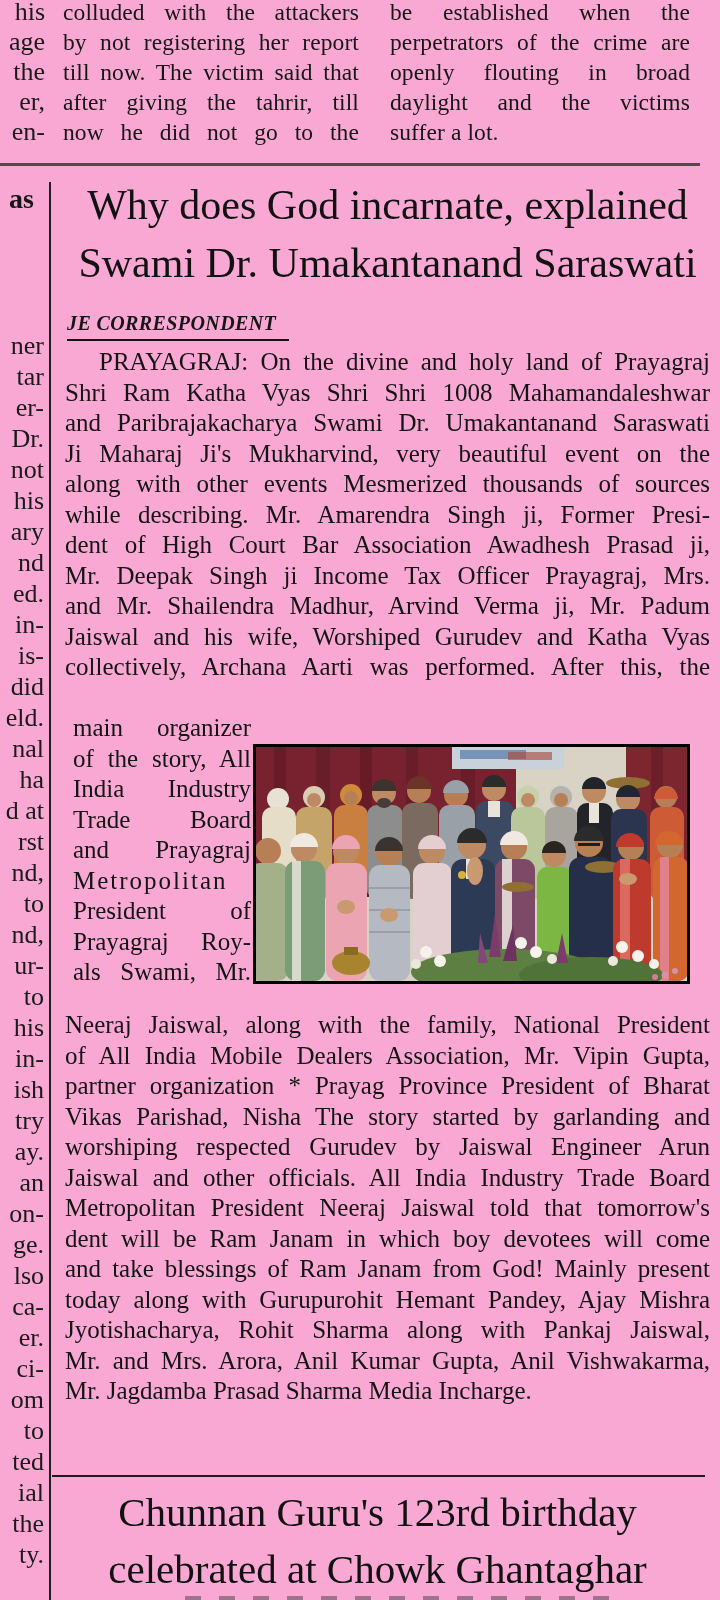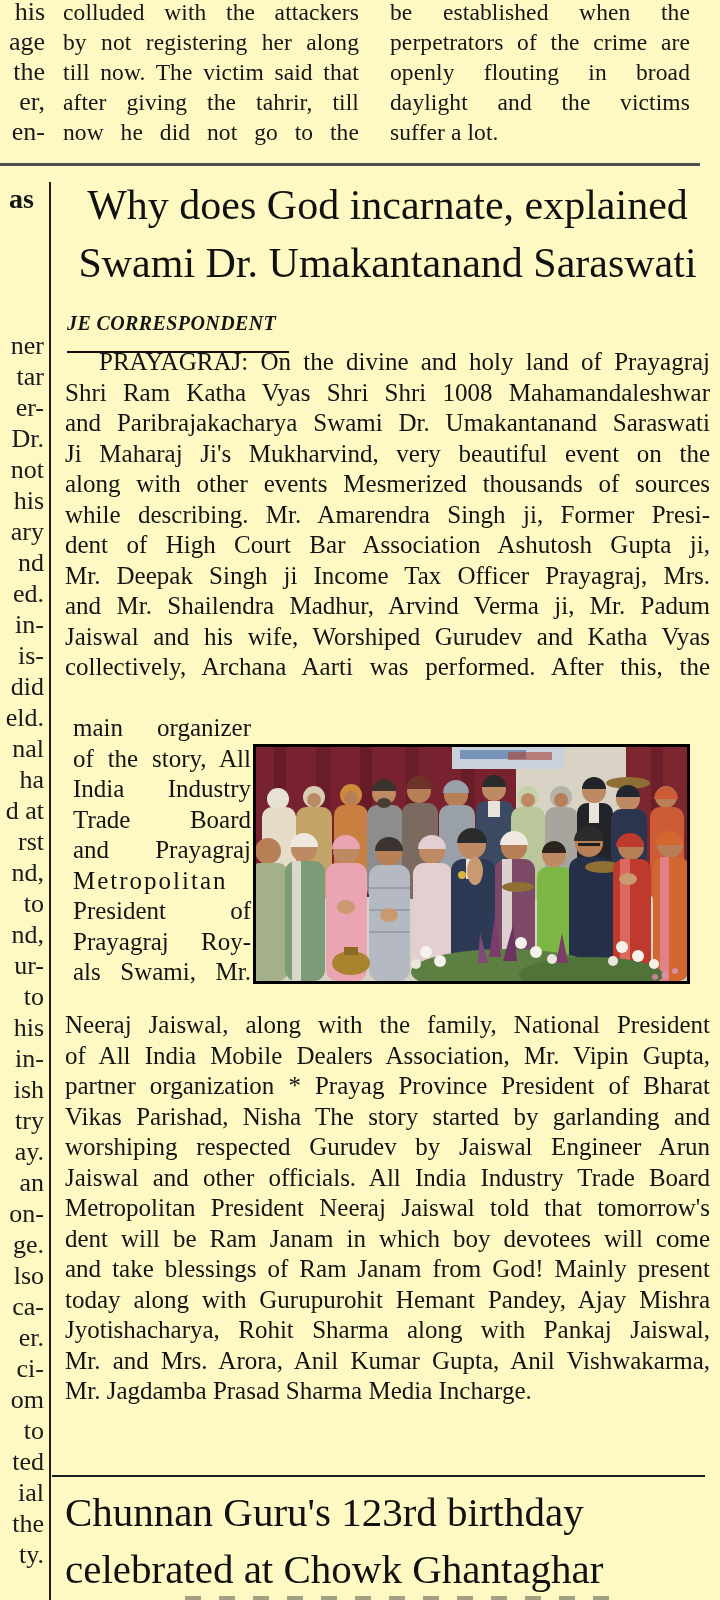--- a/index.html
+++ b/index.html
@@ -1,73 +1,73 @@
 <!DOCTYPE html>
 <html><head>
 <meta charset="utf-8">
 <style>
   html,body{margin:0;padding:0;}
   body{width:720px;height:1600px;overflow:hidden;background:#e9e7e2;}
   .page{
     position:relative;width:720px;height:1600px;overflow:hidden;
-    background:#fef9c3;color:#161616;
+    background:#f9a8d4;color:#161616;
     font-family:"Liberation Serif","DejaVu Serif",serif;
   }
   
   .fragcol{position:absolute;text-align:right;font-size:26px;line-height:30px;color:#1a1a1a;}
   #frag-top{left:0;top:-3px;width:45px;}
   #topcol1{position:absolute;left:63px;top:-3px;width:296px;}
   #topcol2{position:absolute;left:390px;top:-3px;width:300px;}
   .tline{font-size:23.5px;line-height:30px;text-align:justify;text-align-last:justify;letter-spacing:.1px;}
   .tline.lastline{text-align-last:left;}
   #rule-top{position:absolute;left:0;top:163px;width:700px;height:3px;background:#4d4d4d;}
   
   #vline{position:absolute;left:49px;top:182px;width:2px;height:1418px;background:#1f1f1f;}
   #frag-as{position:absolute;left:0;top:183px;width:34px;text-align:right;font-weight:bold;font-size:28px;line-height:32px;}
   #frag-main{left:0;top:330px;width:44px;line-height:31px;font-size:26px;}
   
   #headline{position:absolute;left:65px;top:176px;width:645px;text-align:center;
     font-size:42px;line-height:58px;color:#111;}
   #byline{position:absolute;left:67px;top:312px;font-style:italic;font-weight:bold;
     font-size:20px;letter-spacing:.4px;border-bottom:2px solid #111;
-    display:inline-block;min-width:222px;padding-bottom:16px;box-sizing:border-box;}
+    display:inline-block;min-width:222px;padding-bottom:4px;box-sizing:border-box;}
   .bodyblock{position:absolute;color:#141414;}
   #body1{left:65px;top:347px;width:645px;}
   #bodyN{left:65px;top:713px;width:178px;margin-left:8px;}
   #body2{left:65px;top:1010px;width:645px;}
   .bline{font-size:25px;line-height:30.5px;text-align:justify;text-align-last:justify;}
   .bline.firstline{padding-left:34px;}
   .bline.lastline{text-align-last:left;}
   .nline{font-size:25px;line-height:30.5px;text-align:justify;text-align-last:justify;}
   .nline.spread{letter-spacing:2px;text-align-last:left;}
   
   #photo{position:absolute;left:253px;top:744px;width:431px;height:234px;border:3px solid #000;background:#d9d3c6;}
   #photo svg{display:block;width:431px;height:234px;}
   
   #rule-mid{position:absolute;left:52px;top:1475px;width:653px;height:2px;background:#1c1c1c;}
-  #headline2{position:absolute;left:65px;top:1484px;width:625px;text-align:left;
+  #headline2{position:absolute;left:65px;top:1484px;width:625px;text-align:center;
     font-size:41px;line-height:57px;color:#111;}
   #cutoff-strip{position:absolute;left:185px;top:1596px;width:430px;height:4px;opacity:.45;
     background:repeating-linear-gradient(90deg,#333 0 16px,transparent 16px 34px);}
 </style>
 </head>
 <body>
 
 <div class="page">
 
   <div class="fragcol" id="frag-top">
     <div>his</div>
     <div>age</div>
     <div>the</div>
     <div>er,</div>
     <div>en-</div>
   </div>
   <div id="topcol1">
     <div class="tline">colluded with the attackers</div>
-    <div class="tline">by not registering her along</div>
+    <div class="tline">by not registering her report</div>
     <div class="tline">till now. The victim said that</div>
     <div class="tline">after giving the tahrir, till</div>
     <div class="tline">now he did not go to the</div>
   </div>
   <div id="topcol2">
     <div class="tline">be established when the</div>
     <div class="tline">perpetrators of the crime are</div>
     <div class="tline">openly flouting in broad</div>
     <div class="tline">daylight and the victims</div>
     <div class="tline lastline">suffer a lot.</div>
@@ -126,21 +126,21 @@
   </div>
   <span id="byline">JE CORRESPONDENT</span>
 
   <div class="bodyblock" id="body1">
     <div class="bline firstline">PRAYAGRAJ: On the divine and holy land of Prayagraj</div>
     <div class="bline">Shri Ram Katha Vyas Shri Shri 1008 Mahamandaleshwar</div>
     <div class="bline">and Paribrajakacharya Swami Dr. Umakantanand Saraswati</div>
     <div class="bline">Ji Maharaj Ji's Mukharvind, very beautiful event on the</div>
     <div class="bline">along with other events Mesmerized thousands of sources</div>
     <div class="bline">while describing. Mr. Amarendra Singh ji, Former Presi-</div>
-    <div class="bline">dent of High Court Bar Association Ashutosh Gupta ji,</div>
+    <div class="bline">dent of High Court Bar Association Awadhesh Prasad ji,</div>
     <div class="bline">Mr. Deepak Singh ji Income Tax Officer Prayagraj, Mrs.</div>
     <div class="bline">and Mr. Shailendra Madhur, Arvind Verma ji, Mr. Padum</div>
     <div class="bline">Jaiswal and his wife, Worshiped Gurudev and Katha Vyas</div>
     <div class="bline">collectively, Archana Aarti was performed. After this, the</div>
   </div>
 
   <div class="bodyblock" id="bodyN">
     <div class="nline">main organizer</div>
     <div class="nline">of the story, All</div>
     <div class="nline">India Industry</div>

